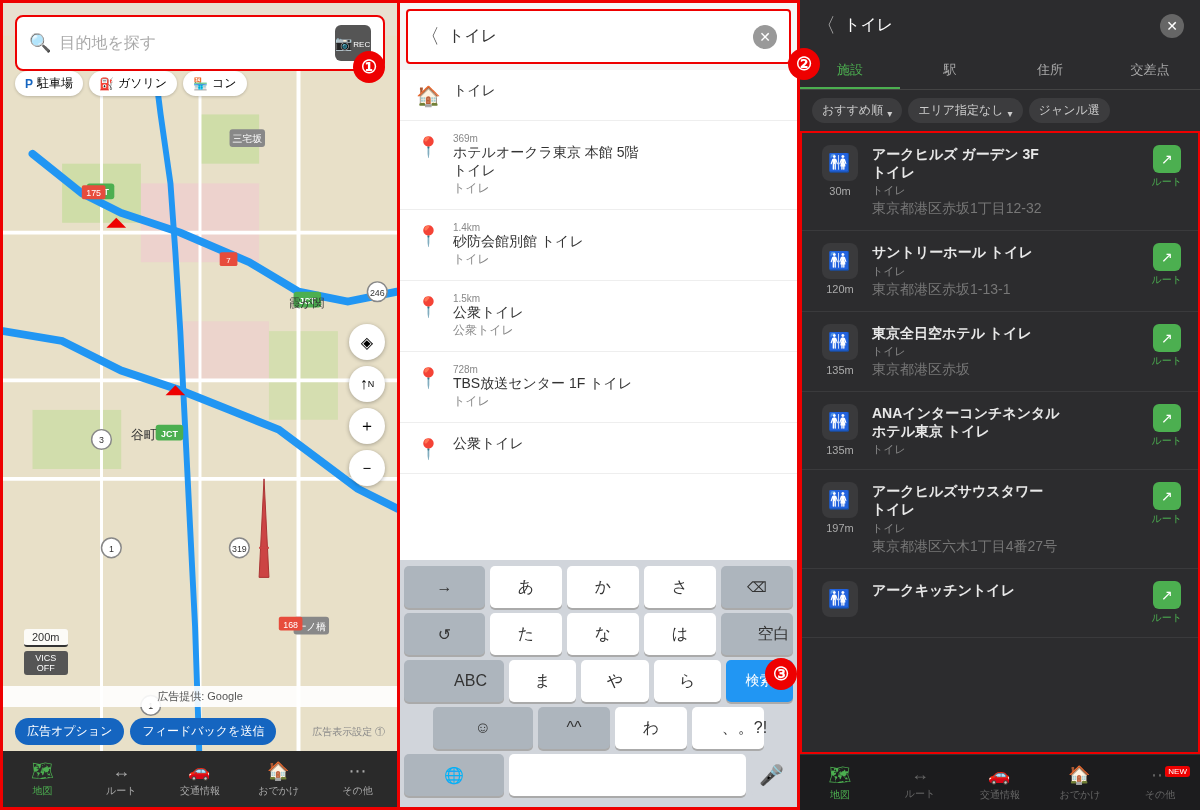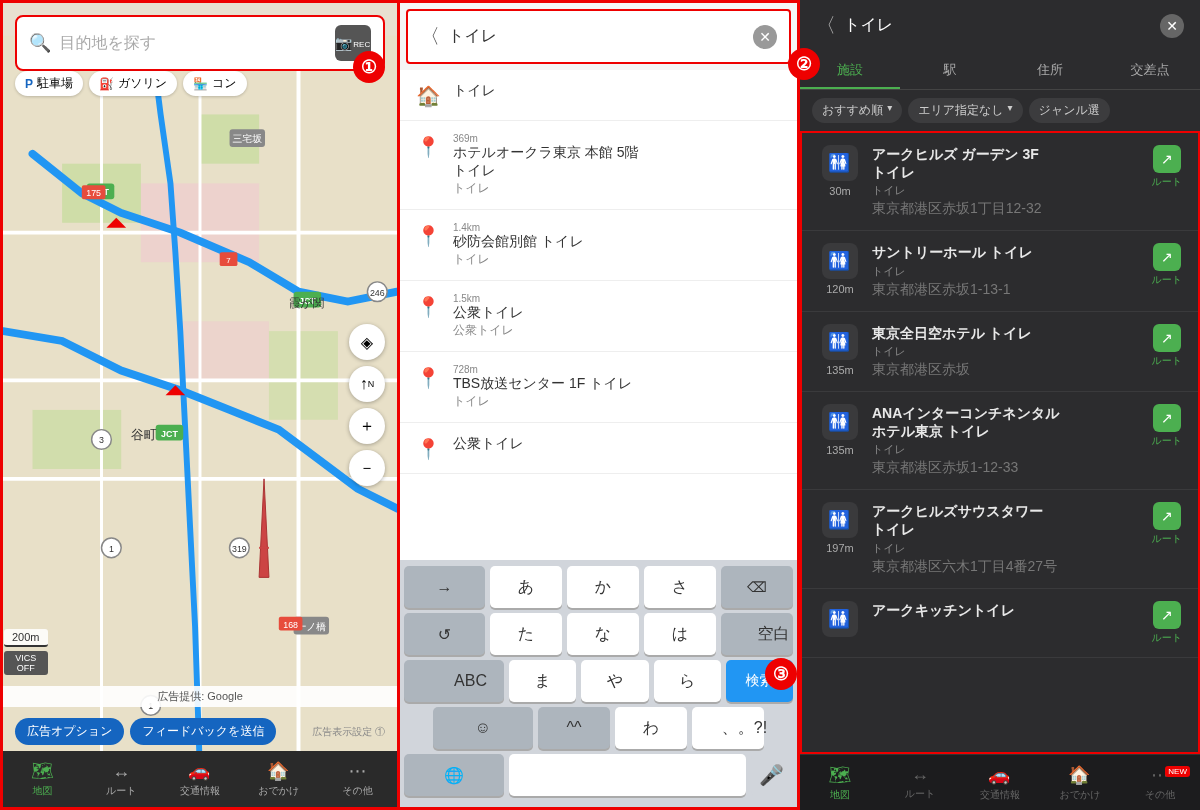--- a/index.html
+++ b/index.html
@@ -362,21 +362,21 @@
       gap: 6px;
       padding: 8px 12px;
       background: #2c2c2e;
     }
     .filter-btn {
       background: #3c3c3e;
       color: #ccc;
       border-radius: 16px;
       padding: 4px 10px;
       font-size: 12px;
-      display: flex; align-items: flex-start; gap: 4px;
+      display: flex; align-items: flex-end; gap: 4px;
     }
     .filter-btn .chevron { font-size: 10px; }
 
     .results-list {
       flex: 1;
       overflow-y: auto;
       border: 2px solid #e00;
       background: #2c2c2e;
     }
 
@@ -565,21 +565,21 @@
     <span>①</span>
   </div>
 
   <div class="map-controls">
     <div class="map-ctrl-btn">◈</div>
     <div class="map-ctrl-btn">↑<br><span style="font-size:9px">N</span></div>
     <div class="map-ctrl-btn">＋</div>
     <div class="map-ctrl-btn">－</div>
   </div>
 
-  <div style="position:absolute;bottom:132px;left:1px;z-index:10;display:flex;flex-direction:column;gap:4px;justify-content:center;">
+  <div style="position:absolute;bottom:132px;left:21px;z-index:10;display:flex;flex-direction:column;gap:4px;justify-content:center;">
     <div style="background:rgba(255,255,255,0.85);border-radius:3px;padding:2px 8px;font-size:11px;color:#333;border-bottom:2px solid #333;">200m</div>
     <div style="background:#555;color:white;font-size:9px;padding:2px 5px;border-radius:3px;text-align:center;">
       <div>VICS</div>
       <div>OFF</div>
     </div>
   </div>
 
   <div style="position:absolute;bottom:100px;left:0;right:0;background:rgba(255,255,255,0.9);padding:3px 8px;font-size:11px;color:#555;text-align:center;z-index:10;">広告提供: Google</div>
 
   <div style="position:absolute;bottom:62px;left:0;right:0;display:flex;gap:6px;padding:0 12px;z-index:10;align-items:center;text-align:right;">
@@ -797,21 +797,20 @@
     </div>
 
     <div class="result-item">
       <div class="result-left">
         <div class="result-toilet-icon">🚻</div>
         <div class="result-dist">135m</div>
       </div>
       <div class="result-content">
         <div class="result-name">ANAインターコンチネンタル<br>ホテル東京 トイレ</div>
         <div class="result-type">トイレ</div>
-        <div class="result-addr">東京都港区赤坂1-12-33</div>
       </div>
       <div class="result-route">
         <div class="route-icon">↗</div>
         <div class="route-label">ルート</div>
       </div>
     </div>
 
     <div class="result-item">
       <div class="result-left">
         <div class="result-toilet-icon">🚻</div>

